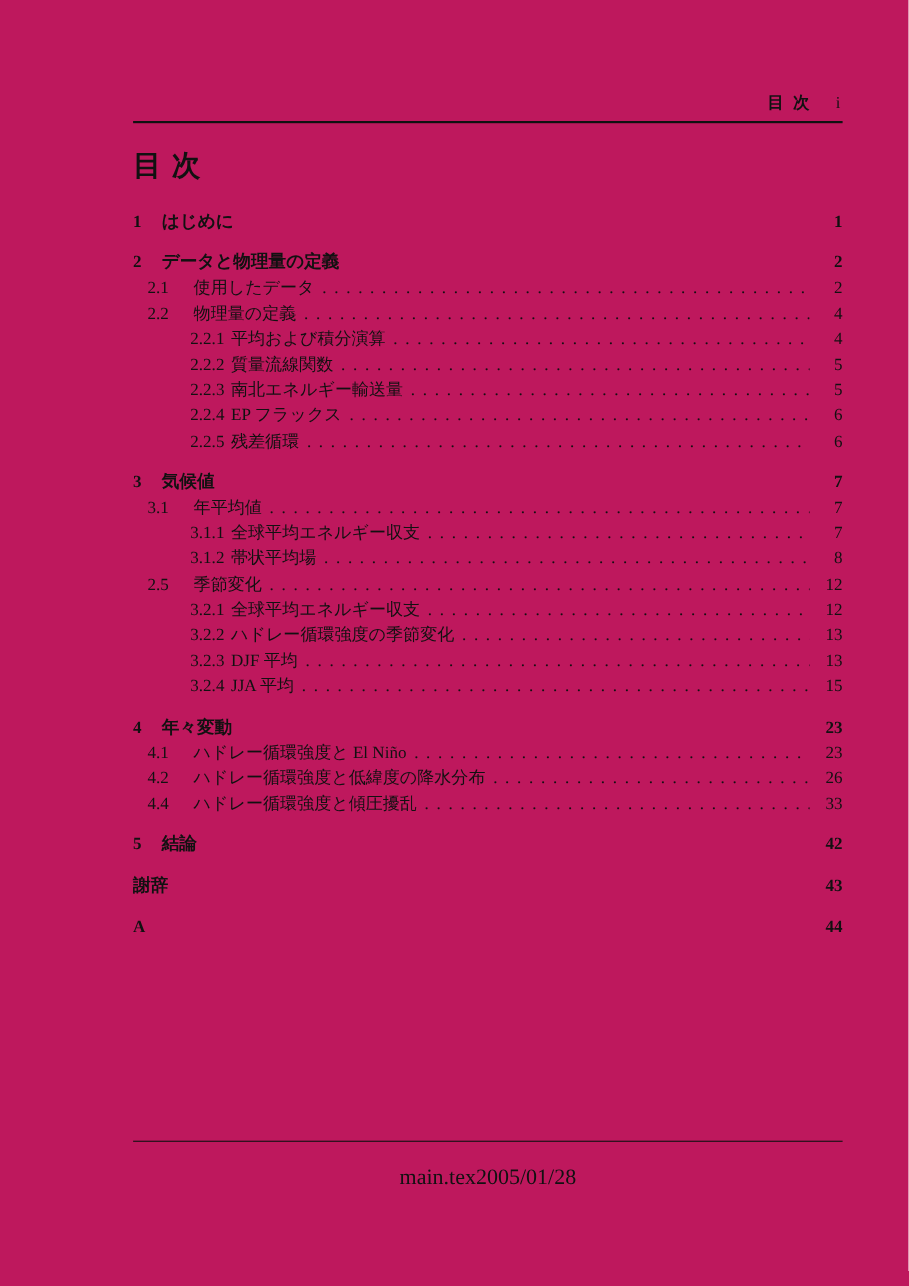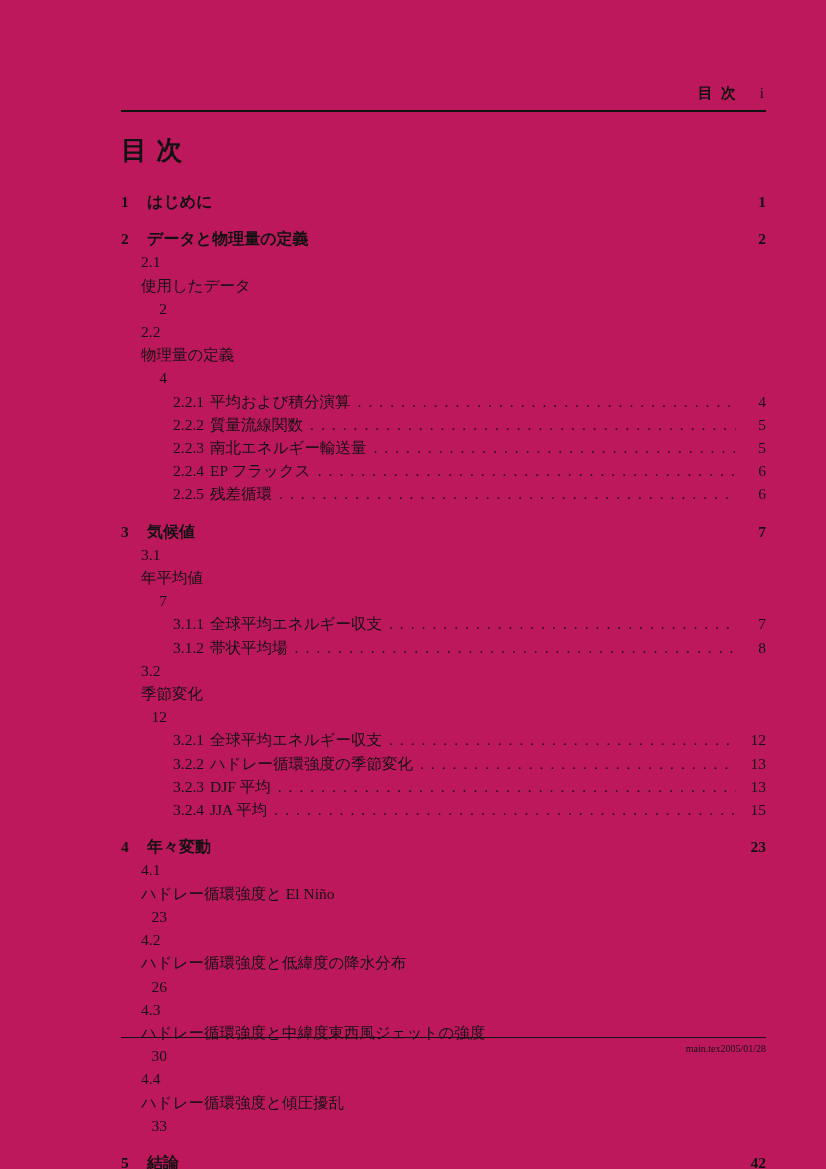--- a/index.html
+++ b/index.html
@@ -82,38 +82,38 @@
     white-space: nowrap;
   }
 
   
   .level-section { margin-top: 14px; font-weight: bold; }
   .level-section .title {
     font-family: "Liberation Sans", "DejaVu Sans", sans-serif;
     font-size: 16px;
   }
   .level-section .num { width: 26px; }
-  .level-subsection { margin-left: 13px; flex-direction: column; }
+  .level-subsection { margin-left: 13px; }
   .level-subsection .num { width: 42px; }
   .level-subsubsection { margin-left: 52px; }
   .level-subsubsection .num { width: 37px; }
   .num.empty { width: 0 !important; }
 
   
   .running-footer {
     position: absolute;
     left: 121px;
     top: 1037px;
     width: 645px;
     border-top: 1.5px solid #111111;
-    padding-top: 5px;
+    padding-top: 21px;
     display: flex;
-    justify-content: flex-end;
+    justify-content: center;
     align-items: baseline;
-    font-size: 10px;
+    font-size: 20px;
   }
 </style>
 </head>
 <body>
 
 <div class="page">
 
   <div class="running-header">
     <span class="rh-title">目 次</span>
     <span class="rh-pagenum">i</span>
@@ -194,21 +194,21 @@
     <span class="dots"></span>
     <span class="pagenum">7</span>
   </div>
       <div class="toc-row level-subsubsection">
     <span class="num">3.1.2</span>
     <span class="title">帯状平均場</span>
     <span class="dots"></span>
     <span class="pagenum">8</span>
   </div>
       <div class="toc-row level-subsection">
-    <span class="num">3.2</span>
+    <span class="num">2.5</span>
     <span class="title">季節変化</span>
     <span class="dots"></span>
     <span class="pagenum">12</span>
   </div>
       <div class="toc-row level-subsubsection">
     <span class="num">3.2.1</span>
     <span class="title">全球平均エネルギー収支</span>
     <span class="dots"></span>
     <span class="pagenum">12</span>
   </div>
@@ -240,26 +240,20 @@
     <span class="num">4.1</span>
     <span class="title">ハドレー循環強度と El Niño</span>
     <span class="dots"></span>
     <span class="pagenum">23</span>
   </div>
       <div class="toc-row level-subsection">
     <span class="num">4.2</span>
     <span class="title">ハドレー循環強度と低緯度の降水分布</span>
     <span class="dots"></span>
     <span class="pagenum">26</span>
-  </div>
-      <div class="toc-row level-subsection">
-    <span class="num">4.3</span>
-    <span class="title">ハドレー循環強度と中緯度東西風ジェットの強度</span>
-    <span class="dots"></span>
-    <span class="pagenum">30</span>
   </div>
       <div class="toc-row level-subsection">
     <span class="num">4.4</span>
     <span class="title">ハドレー循環強度と傾圧擾乱</span>
     <span class="dots"></span>
     <span class="pagenum">33</span>
   </div>
       <div class="toc-row level-section">
     <span class="num">5</span>
     <span class="title">結論</span>

